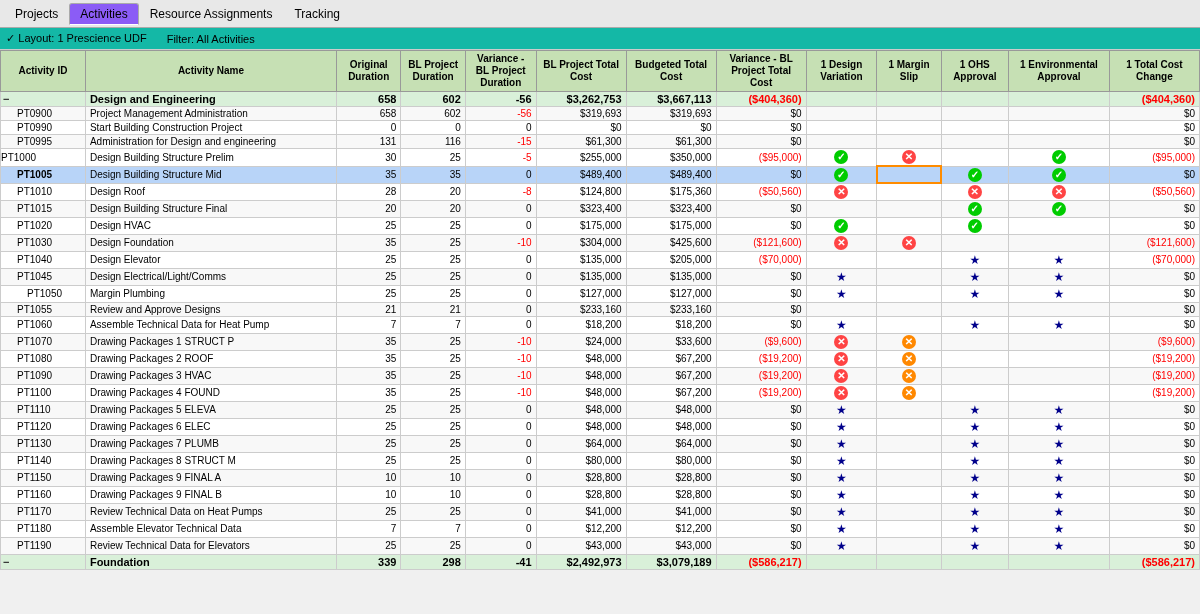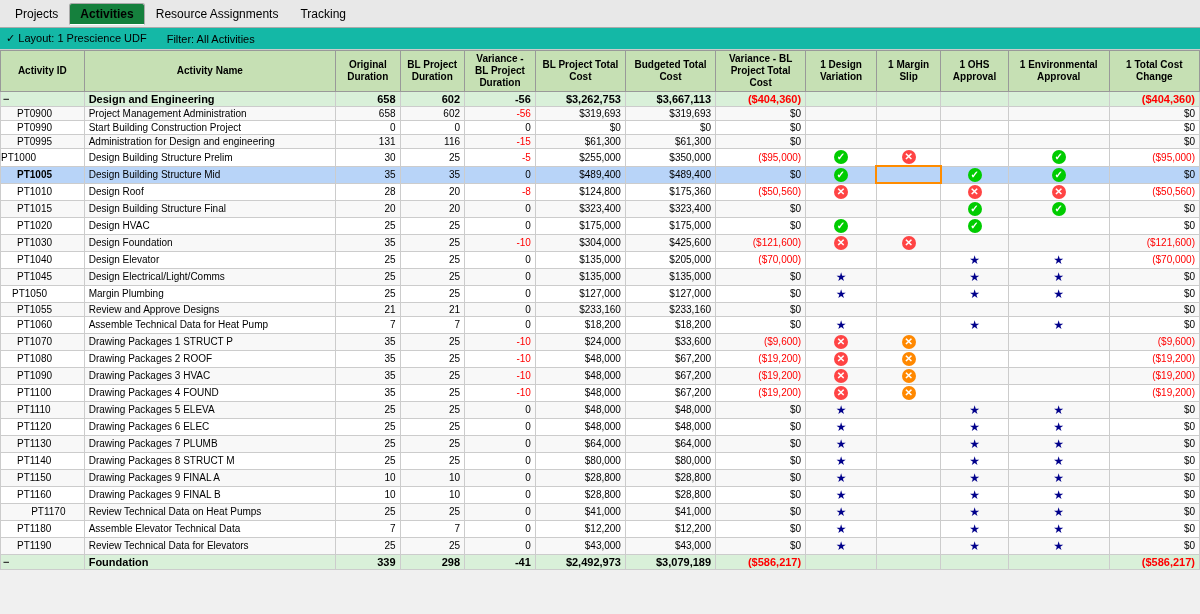--- a/index.html
+++ b/index.html
@@ -15,23 +15,23 @@
       height: 28px;
     }
     .nav-tab {
       padding: 3px 10px;
       cursor: pointer;
       font-size: 12px;
       border: 1px solid transparent;
       border-radius: 3px 3px 0 0;
     }
     .nav-tab.active {
-      background: #15803d;
+      background: #8b5cf6;
       border-color: #aaa #aaa white #aaa;
-      font-weight: bold;
+      font-weight: normal;
     }
 
     
     .toolbar {
       display: flex;
       align-items: center;
       background: #14b8a6;
       border-bottom: 1px solid #ccc;
       padding: 2px 6px;
       height: 22px;
@@ -352,21 +352,21 @@
       <td class="num">$135,000</td>
       <td class="num">$135,000</td>
       <td class="num ">$0</td>
       <td class="icon-cell"><span class="icon-star">★</span></td>
       <td class="icon-cell"></td>
       <td class="icon-cell"><span class="icon-star">★</span></td>
       <td class="icon-cell"><span class="icon-star">★</span></td>
       <td class="num ">$0</td>
     </tr>
           <tr class="row-normal">
-      <td style="padding-left:11px;margin-top:10px;">PT1050</td>
+      <td style="padding-left:26px;margin-top:10px;">PT1050</td>
       <td>Margin Plumbing</td>
       <td class="num">25</td>
       <td class="num">25</td>
       <td class="num ">0</td>
       <td class="num">$127,000</td>
       <td class="num">$127,000</td>
       <td class="num ">$0</td>
       <td class="icon-cell"><span class="icon-star">★</span></td>
       <td class="icon-cell"></td>
       <td class="icon-cell"><span class="icon-star">★</span></td>
@@ -547,21 +547,21 @@
       <td class="num">$28,800</td>
       <td class="num">$28,800</td>
       <td class="num ">$0</td>
       <td class="icon-cell"><span class="icon-star">★</span></td>
       <td class="icon-cell"></td>
       <td class="icon-cell"><span class="icon-star">★</span></td>
       <td class="icon-cell"><span class="icon-star">★</span></td>
       <td class="num ">$0</td>
     </tr>
           <tr class="row-normal">
-      <td style="padding-left:16px;text-align:center;">PT1170</td>
+      <td style="padding-left:16px;">PT1170</td>
       <td>Review Technical Data on Heat Pumps</td>
       <td class="num">25</td>
       <td class="num">25</td>
       <td class="num ">0</td>
       <td class="num">$41,000</td>
       <td class="num">$41,000</td>
       <td class="num ">$0</td>
       <td class="icon-cell"><span class="icon-star">★</span></td>
       <td class="icon-cell"></td>
       <td class="icon-cell"><span class="icon-star">★</span></td>

